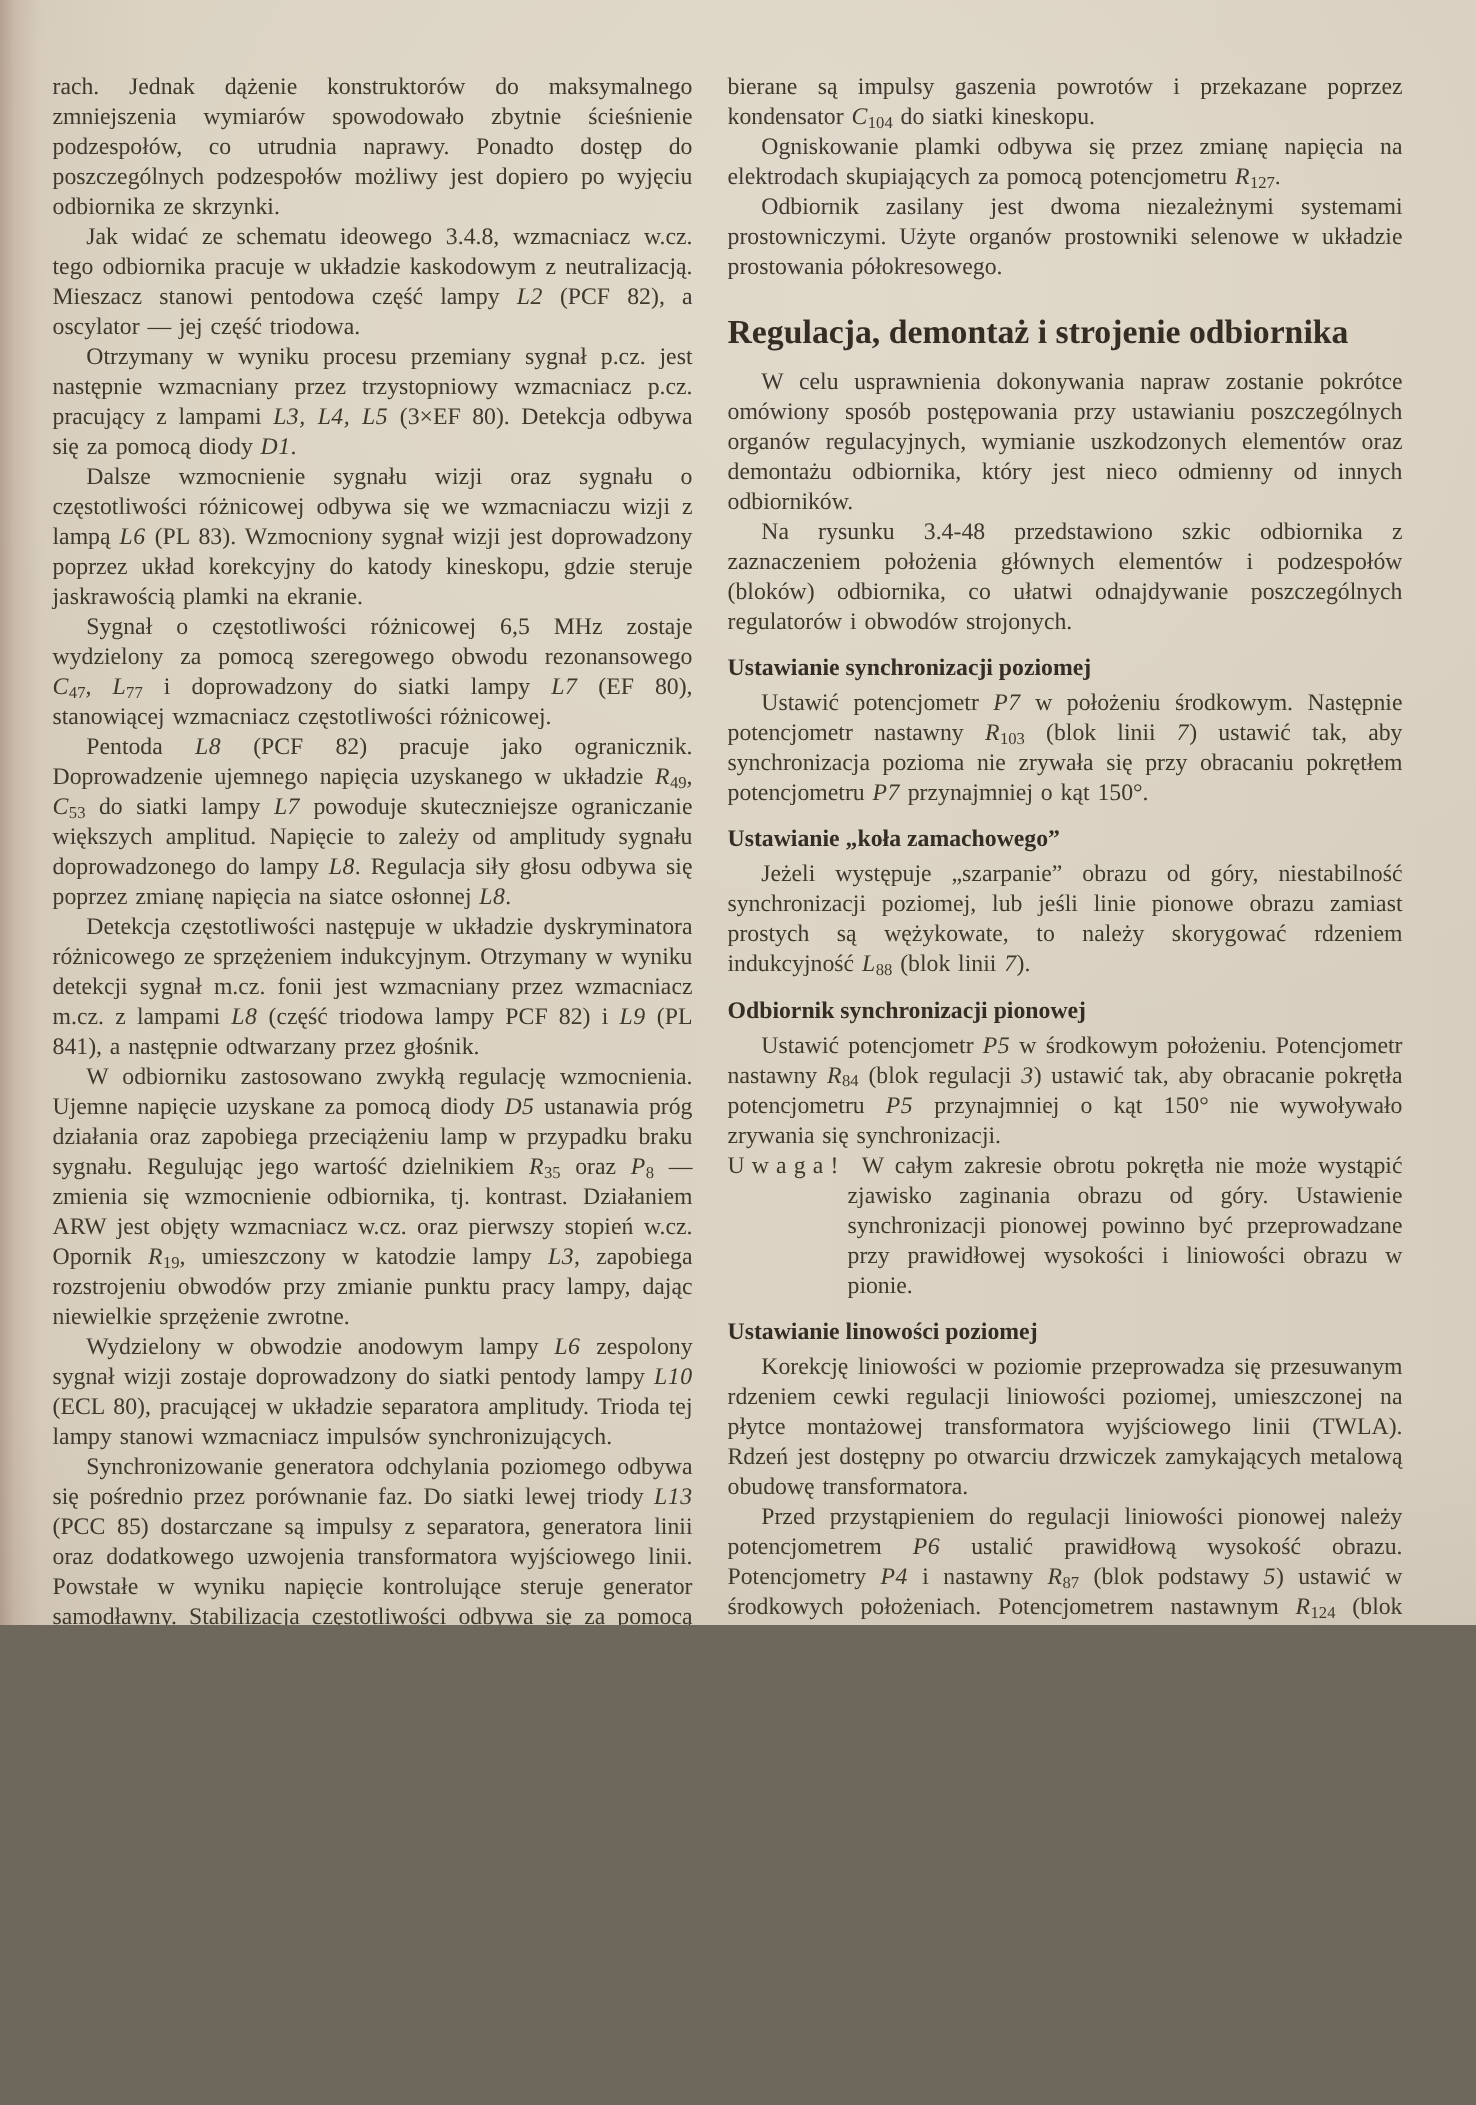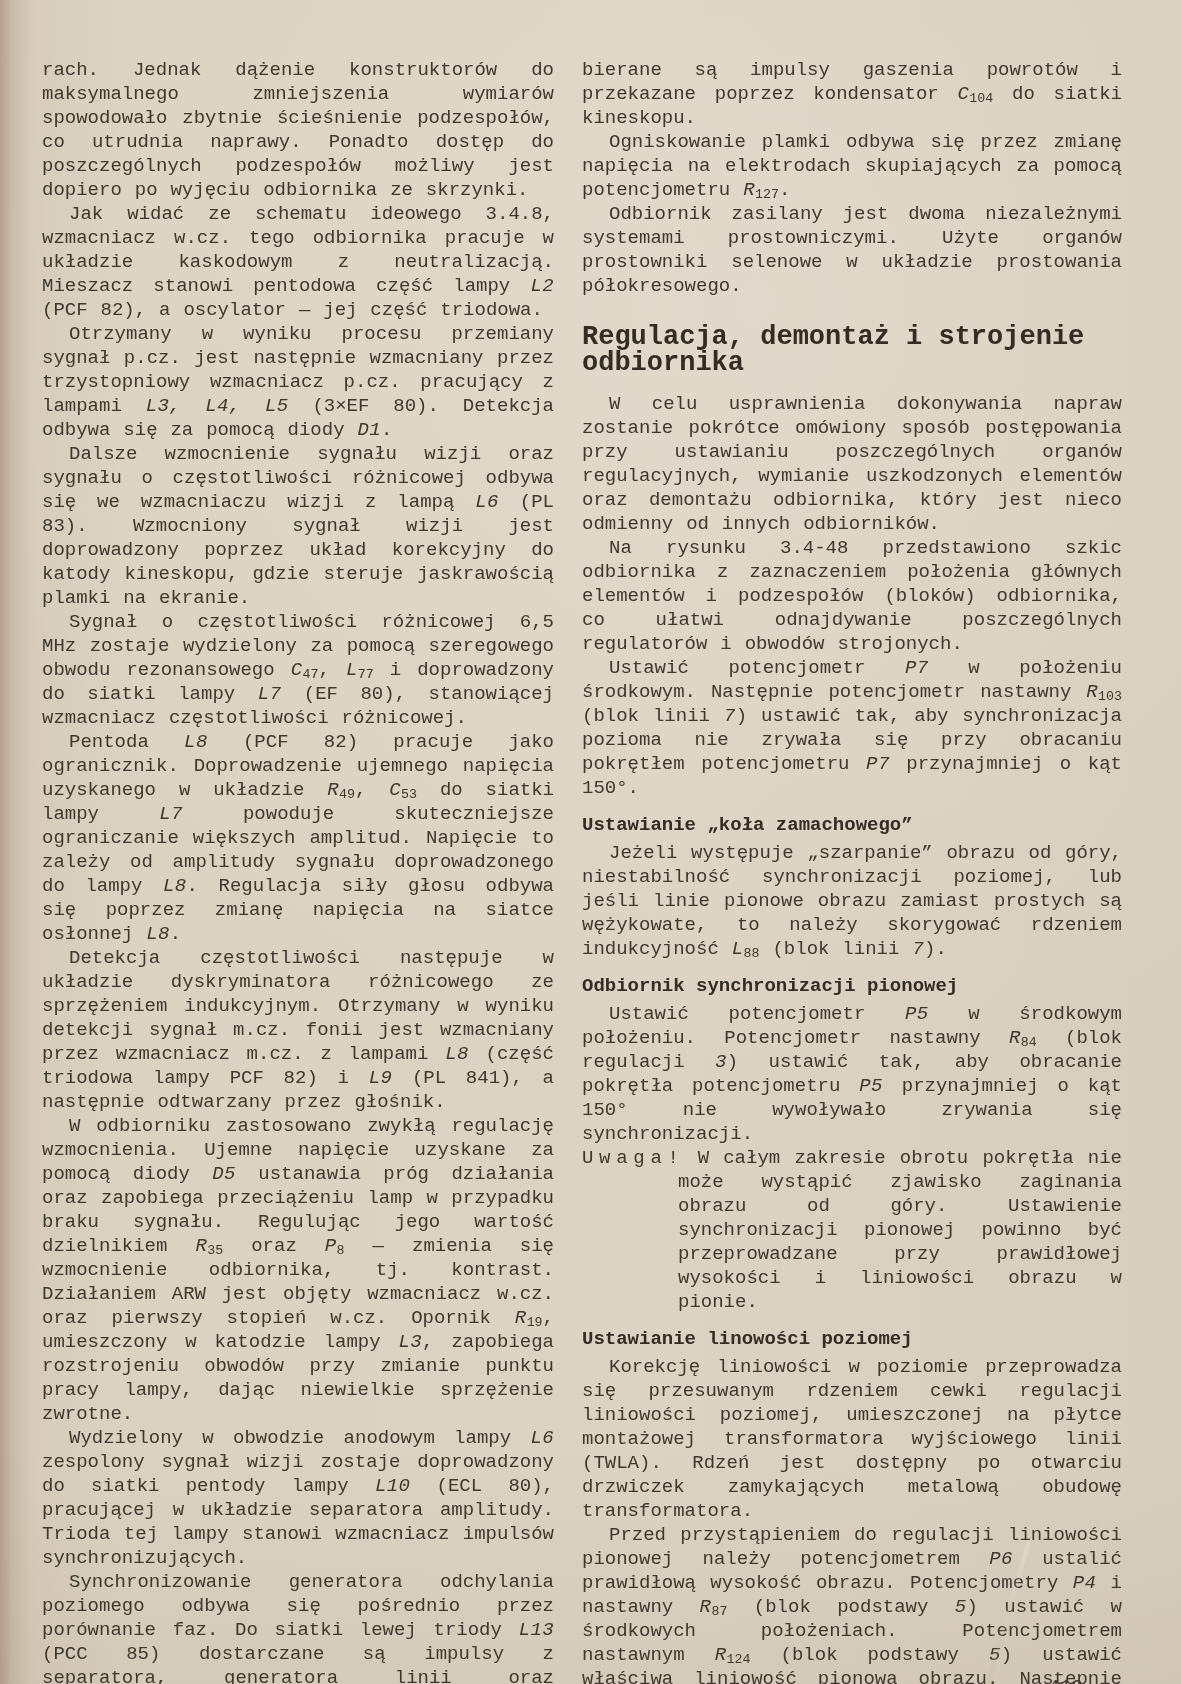--- a/index.html
+++ b/index.html
@@ -1,22 +1,22 @@
 <!DOCTYPE html>
 <html lang="pl"><head>
 <meta charset="utf-8">
 <style>
   html,body{margin:0;padding:0;background:#6e675c;}
   .page{
     position:relative;
-    width:1181px;height:1684px;
+    width:1181px;height:1300px;
     margin:0 auto;
     overflow:hidden;
     color:#3e382d;
-    font-family:Liberation Mono, monospace;
+    font-family:Liberation Serif, serif;
     background:
       radial-gradient(120% 80% at 65% 18%, rgba(255,252,242,0.16), rgba(255,252,242,0) 60%),
       linear-gradient(to bottom, rgba(0,0,0,0) 86%, rgba(120,100,80,0.07) 100%),
       linear-gradient(to right, #c2b3a3 0px, #cfc2b1 12px, #d7ccbc 34px, #dbd2c2 120px, #dcd3c4 55%, #d8cebf 100%);
   }
   .spine-shadow{
     position:absolute;left:0;top:0;bottom:0;width:30px;pointer-events:none;
     background:linear-gradient(to right, rgba(141,104,92,0.25), rgba(141,104,92,0.10) 10px, rgba(0,0,0,0) 30px);
   }
   .crease{
@@ -76,20 +76,21 @@
   <div class="col col-right">
     <p class="para">bierane są impulsy gaszenia powrotów i przekazane poprzez kondensator <i>C</i><sub>104</sub> do siatki kineskopu.</p>
     <p class="para indent">Ogniskowanie plamki odbywa się przez zmianę napięcia na elektrodach skupiających za pomocą potencjometru <i>R</i><sub>127</sub>.</p>
     <p class="para indent">Odbiornik zasilany jest dwoma niezależnymi systemami prostowniczymi. Użyte organów prostowniki selenowe w układzie prostowania półokresowego.</p>
 
     <h2 class="h2">Regulacja, demontaż i strojenie odbiornika</h2>
 
     <p class="para indent">W celu usprawnienia dokonywania napraw zostanie pokrótce omówiony sposób postępowania przy ustawianiu poszczególnych organów regulacyjnych, wymianie uszkodzonych elementów oraz demontażu odbiornika, który jest nieco odmienny od innych odbiorników.</p>
     <p class="para indent">Na rysunku 3.4-48 przedstawiono szkic odbiornika z zaznaczeniem położenia głównych elementów i podzespołów (bloków) odbiornika, co ułatwi odnajdywanie poszczególnych regulatorów i obwodów strojonych.</p>
 
+    <h3 class="h3">Ustawianie synchronizacji poziomej</h3>
     <p class="para indent">Ustawić potencjometr <i>P7</i> w położeniu środkowym. Następnie potencjometr nastawny <i>R</i><sub>103</sub> (blok linii <i>7</i>) ustawić tak, aby synchronizacja pozioma nie zrywała się przy obracaniu pokrętłem potencjometru <i>P7</i> przynajmniej o kąt 150°.</p>
 
     <h3 class="h3">Ustawianie „koła zamachowego”</h3>
     <p class="para indent">Jeżeli występuje „szarpanie” obrazu od góry, niestabilność synchronizacji poziomej, lub jeśli linie pionowe obrazu zamiast prostych są wężykowate, to należy skorygować rdzeniem indukcyjność <i>L</i><sub>88</sub> (blok linii <i>7</i>).</p>
 
     <h3 class="h3">Odbiornik synchronizacji pionowej</h3>
     <p class="para indent">Ustawić potencjometr <i>P5</i> w środkowym położeniu. Potencjometr nastawny <i>R</i><sub>84</sub> (blok regulacji <i>3</i>) ustawić tak, aby obracanie pokrętła potencjometru <i>P5</i> przynajmniej o kąt 150° nie wywoływało zrywania się synchronizacji.</p>
 
     <p class="para uwaga"><span class="uwaga-label">Uwaga!</span><span class="uwaga-text">W całym zakresie obrotu pokrętła nie może wystąpić zjawisko zaginania obrazu od góry. Ustawienie synchronizacji pionowej powinno być przeprowadzane przy prawidłowej wysokości i liniowości obrazu w pionie.</span></p>
 

